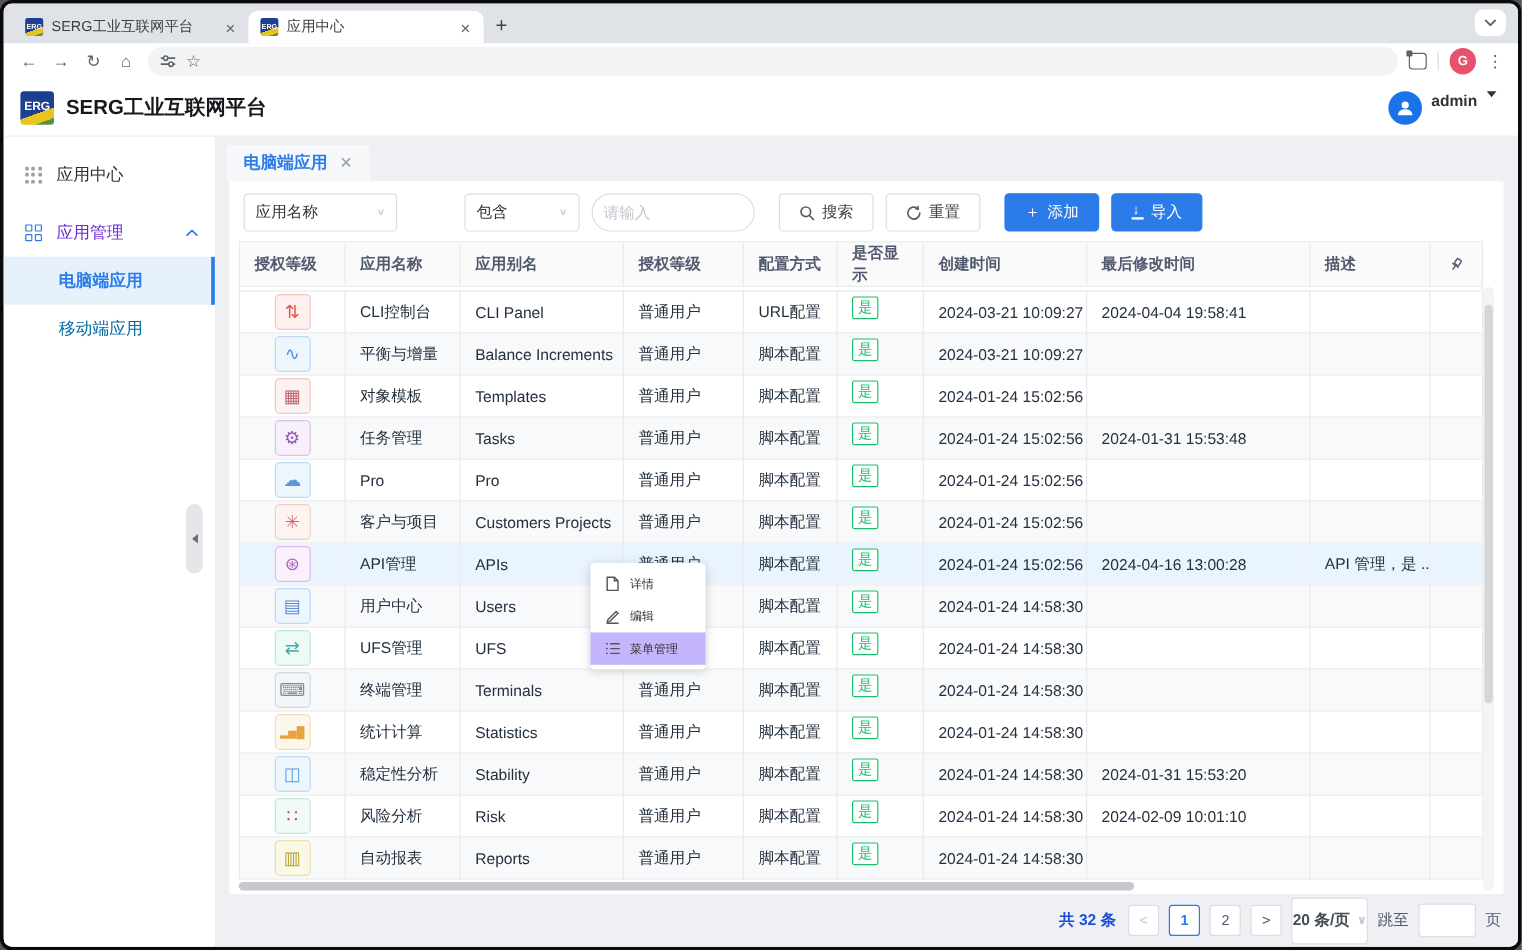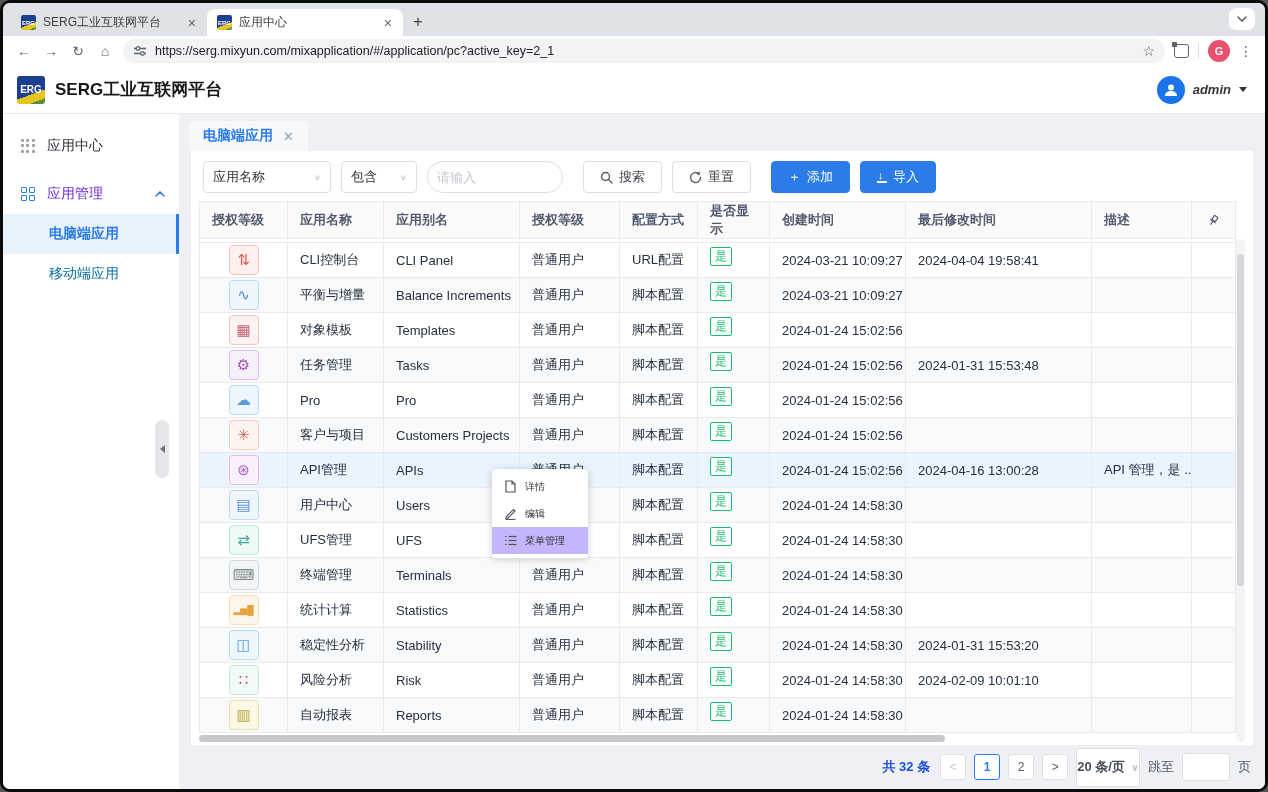--- a/index.html
+++ b/index.html
@@ -34,21 +34,21 @@
               font-weight:bold; display:flex; align-items:center; justify-content:center; cursor:pointer; }
   .kebab { font-size:14px; color:#5f6368; cursor:pointer; }
 
   
   .appheader { height:48px; background:#fff; border-bottom:1px solid #e9eaec; display:flex; align-items:center;
                padding:0 18px 0 14px; }
   .applogo { width:28px; height:28px; border-radius:3px; margin-right:10px;
              background:linear-gradient(160deg,#1d3f8f 0 62%,#e8c41e 62% 85%,#5a8f3c 85%);
              color:#fff; font-size:10px; font-weight:bold; display:flex; align-items:center; justify-content:center; }
   .apptitle { font-size:17px; font-weight:bold; color:#17181c; }
-  .userzone { margin-left:auto; display:flex; align-items:center; gap:8px; cursor:pointer;font-style:italic; }
+  .userzone { margin-left:auto; display:flex; gap:8px; cursor:pointer; }
   .useravatar { width:28px; height:28px; border-radius:50%; background:#1a73e8; display:flex; align-items:center; justify-content:center; }
   .username { font-size:13px; font-weight:bold; color:#333; }
   .caret-down { width:0; height:0; border-left:4px solid transparent; border-right:4px solid transparent; border-top:5px solid #333; }
 
   
   .body { display:flex; height:676px; position:relative; }
   .sidebar { width:176px; background:#fff; flex:0 0 176px; padding-top:12px; position:relative; }
   .side-item { height:40px; display:flex; align-items:center; gap:12px; padding:0 14px 0 18px;
                font-size:14px; color:#2b3038; cursor:pointer; }
   .side-item.group { color:#6d28d9; margin-top:8px; }
@@ -68,21 +68,21 @@
   .pagetabs { height:37px; display:flex; align-items:flex-end; padding:0 0 0 10px; }
   .ptab { height:30px; background:#f7f8fa; border-radius:3px 3px 0 0; display:flex; align-items:center; gap:10px;
           padding:0 14px; font-size:14px; color:#2b7ce9; font-weight:bold; cursor:pointer; }
   .ptab-close { color:#9aa0a6; font-weight:normal; font-size:13px; cursor:pointer; }
 
   .card { background:#fff; margin:0 12px; border-radius:2px; padding:8px 8px 0; }
   .filterbar { display:flex; align-items:center; gap:10px; padding:2px 4px 8px; }
   .sel { height:32px; border:1px solid #dcdee2; border-radius:4px; background:#fff; display:flex; align-items:center;
          justify-content:space-between; padding:0 9px; font-size:13px; color:#333; cursor:pointer; }
   .sel .sel-caret { color:#c0c4cc; font-size:10px; transform:scaleY(.8); }
-  .sel1 { width:128px; } .sel2 { width:76px; }
+  .sel1 { width:128px; } .sel2 { width:96px;margin-left:46px; }
   .txt-input { width:136px; height:32px; border:1px solid #dcdee2; border-radius:16px; padding:0 9px; font-size:13px; color:#333;
                font-family:inherit; }
   .txt-input::placeholder { color:#c5c8ce; }
   .btn { height:32px; border:1px solid #dcdee2; border-radius:4px; background:#fff; font-size:13px; color:#3a3f45;
          display:inline-flex; align-items:center; justify-content:center; gap:6px; padding:0 16px; cursor:pointer; font-family:inherit; }
   .btn.primary { background:#2b7ce9; border-color:#2b7ce9; color:#fff; }
   .btn svg { display:block; }
   .gap-l { margin-left:10px; }
   .imp-arrow { position:relative; width:10px; height:11px; }
   .imp-arrow::before { content:"↓"; position:absolute; top:-3px; left:1px; font-size:11px; }
@@ -160,21 +160,20 @@
     <span class="nav-ic">→</span>
     <span class="nav-ic">↻</span>
     <span class="nav-ic">⌂</span>
     <div class="omnibox">
       <svg width="14" height="12" viewBox="0 0 14 12">
         <line x1="1" y1="3.5" x2="13" y2="3.5" stroke="#5f6368" stroke-width="1.4"></line>
           <circle cx="5" cy="3.5" r="1.8" fill="#f1f3f4" stroke="#5f6368" stroke-width="1.3"></circle>
         <line x1="1" y1="8.5" x2="13" y2="8.5" stroke="#5f6368" stroke-width="1.4"></line>
           <circle cx="9.5" cy="8.5" r="1.8" fill="#f1f3f4" stroke="#5f6368" stroke-width="1.3"></circle>
       </svg>
-      <span class="url">https://serg.mixyun.com/mixapplication/#/application/pc?active_key=2_1</span>
       <span class="star">☆</span>
     </div>
     <div class="chrome-right">
       <span class="ext-ic"></span>
       <span class="vsep"></span>
       <span class="gprofile">G</span>
       <span class="kebab">⋮</span>
     </div>
   </div>
 

